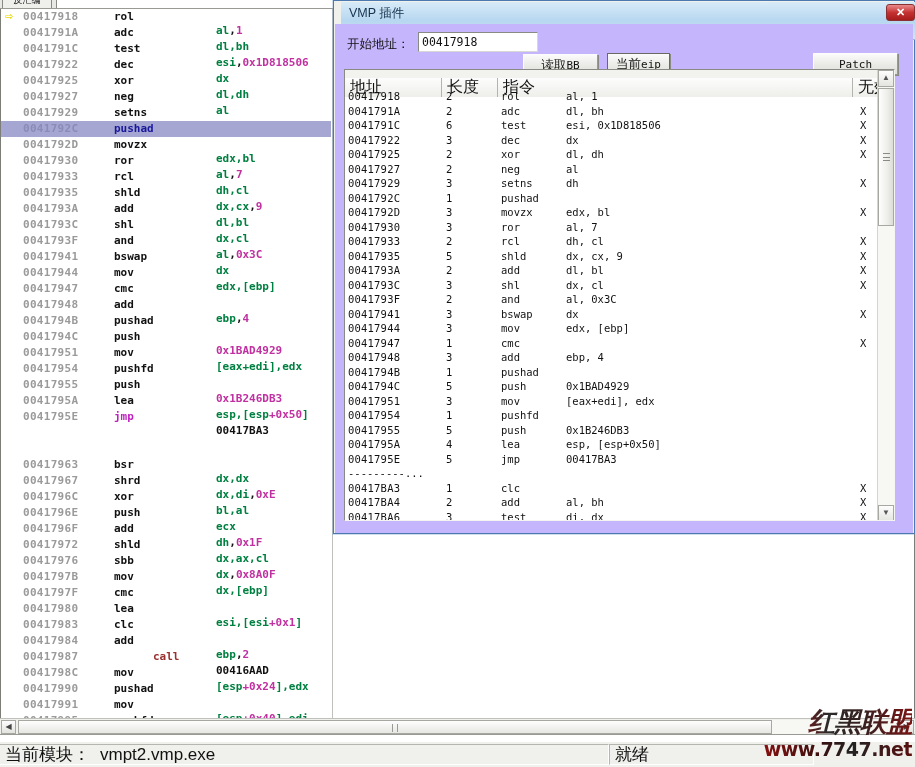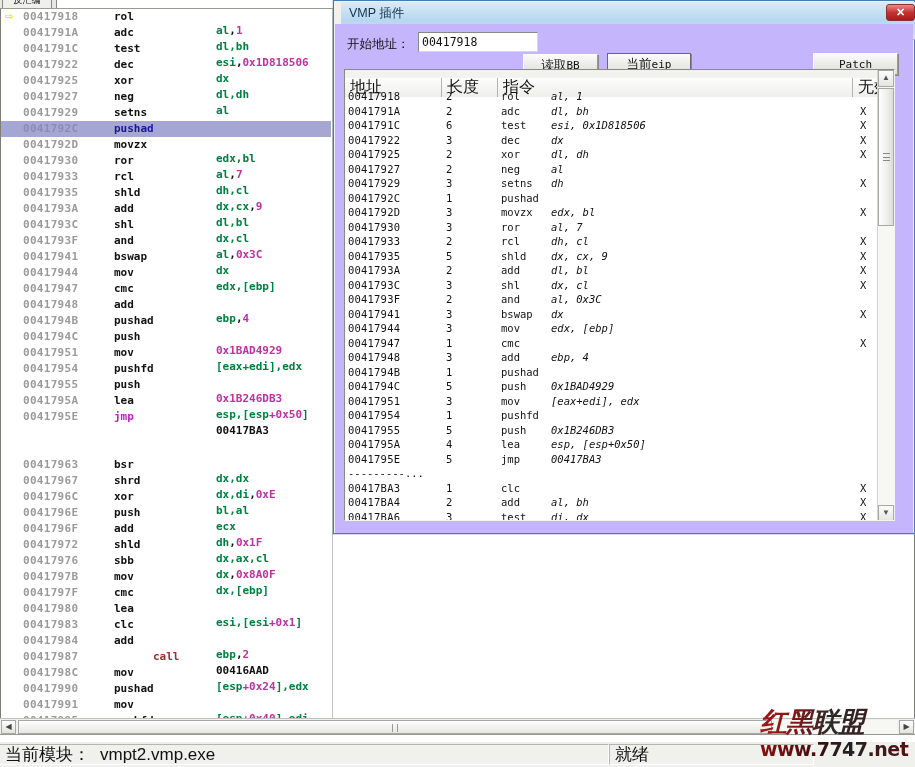--- a/index.html
+++ b/index.html
@@ -191,21 +191,21 @@
   #sb-module { left: -1px; width: 610px; }
   #sb-ready  { left: 609px; width: 205px; }
   #sb-module .mlabel { color: #111; }
   #sb-module .mval { padding-left: 10px; }
 
   
   #watermark {
     position: absolute;
     right: 3px; top: 706px;
     width: 152px; height: 60px;
-    text-align: left;
+    text-align: right;
   }
   #watermark .wm-cn {
     font-family: "DejaVu Serif", "Liberation Serif", serif;
     font-size: 27px;
     font-weight: bold;
     font-style: italic;
     letter-spacing: -1px;
     line-height: 32px;
     background: linear-gradient(90deg,#a01818 0%, #8a1414 22%, #2a2a2a 45%, #3a2020 70%, #7a1414 100%);
     -webkit-background-clip: text;
@@ -300,21 +300,21 @@
     border-left-color: #fcfcfc;
     font-size: 12.5px;
     color: #111;
     text-align: center;
     line-height: 20px;
     cursor: pointer;
     box-shadow: 1px 1px 0 #8a8a84;
   }
   #btn-readbb { left: 188px; top: 30px; width: 75px; }
   #btn-curreip {
-    left: 272px; top: 29px; width: 84px; height: 24px;
+    left: 272px; top: 29px; width: 63px; height: 24px;
     border: 1px solid #6a6a64;
     line-height: 21px;
   }
   #btn-patch { left: 478px; top: 29px; width: 85px; text-align: center; }
   .vmp-btn .mono { font-family: "DejaVu Sans Mono", monospace; font-size: 11px; }
 
   
   #lv {
     position: absolute;
     left: 9px; top: 45px;
@@ -355,21 +355,21 @@
     width: 534px;
     font-family: "DejaVu Sans Mono", "Liberation Mono", monospace;
     font-size: 10.5px;
     color: #111;
     line-height: 14.5px;
   }
   .lrow { position: relative; height: 14.5px; white-space: pre; }
   .lrow .c-addr { position: absolute; left: 3px; letter-spacing: 0.2px; }
   .lrow .c-len  { position: absolute; left: 101px; }
   .lrow .c-mn   { position: absolute; left: 156px; }
-  .lrow .c-op   { position: absolute; left: 206px; font-style: italic; }
+  .lrow .c-op   { position: absolute; left: 221px; }
   .lrow .c-inv  { position: absolute; left: 515px; }
   .lrow.sep .c-addr { letter-spacing: 0; }
 
   
   #lv-vscroll {
     position: absolute;
     right: 0; top: 0;
     width: 17px; height: 452px;
     background: #f3f3ef;
     border-left: 1px solid #d4d4d0;

